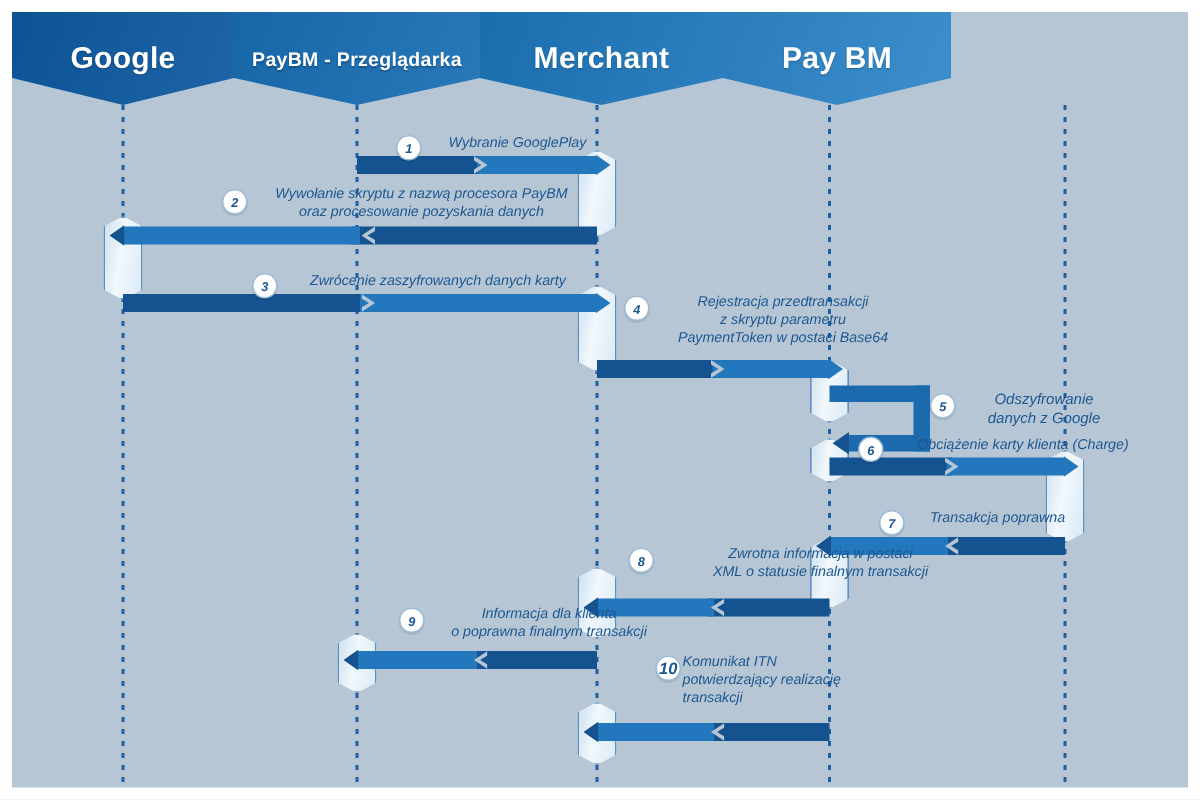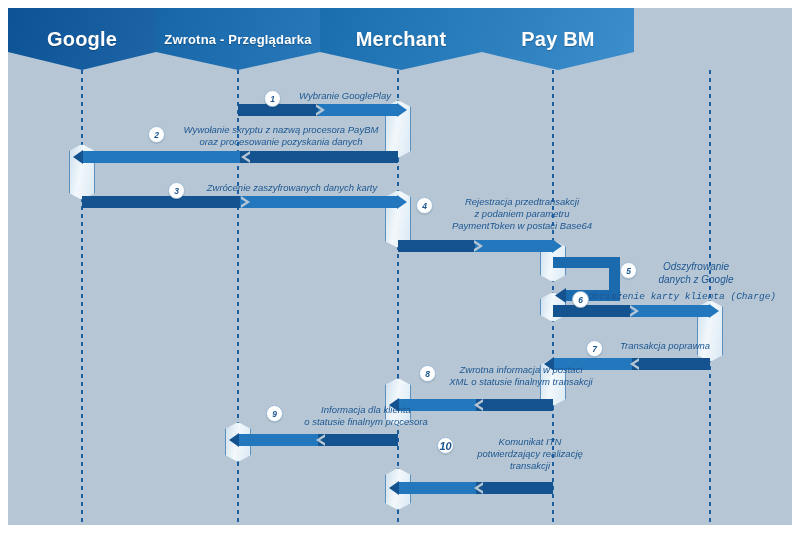--- a/index.html
+++ b/index.html
@@ -70,21 +70,21 @@
 <body>
 
 <div id="stage">
   <div id="canvas">
 
     <div class="hdr-wrap" id="header-wrap">
         <div class="hdr-col" style="left: 0px; width: 148px; background: linear-gradient(110deg, rgb(12, 83, 150) 0%, rgb(30, 101, 168) 100%); clip-path: polygon(0px 0px, 100% 0px, 100% 44px, 50% 62px, 0px 44px);">
           <span class="lbl" style="font-size: 20px;">Google</span>
         </div>
         <div class="hdr-col" style="left: 148px; width: 164px; background: linear-gradient(110deg, rgb(22, 102, 168) 0%, rgb(40, 120, 186) 100%); clip-path: polygon(0px 0px, 100% 0px, 100% 44px, 50% 62px, 0px 44px);">
-          <span class="lbl" style="font-size: 13px;">Zwrotna - Przeglądarka</span>
+          <span class="lbl" style="font-size: 13px;">PayBM - Przeglądarka</span>
         </div>
         <div class="hdr-col" style="left: 474px; width: 152px; background: linear-gradient(110deg, rgb(42, 124, 187) 0%, rgb(60, 142, 205) 100%); clip-path: polygon(0px 0px, 100% 0px, 100% 44px, 50% 62px, 0px 44px);">
           <span class="lbl" style="font-size: 20px;">Pay BM</span>
         </div>
         <div class="hdr-col" style="left: 312px; width: 162px; background: linear-gradient(110deg, rgb(26, 110, 173) 0%, rgb(44, 128, 191) 100%); clip-path: polygon(0px 0px, 100% 0px, 100% 44px, 50% 62px, 0px 44px);">
           <span class="lbl" style="font-size: 20px;">Merchant</span>
         </div>
       </div>
 
     <div id="lifelines">
@@ -176,34 +176,34 @@
 
     <div id="labels">
         <div class="mlabel" style="left: 267px; top: 82px; width: 140px; font-size: 9.5px; text-align: center;">Wybranie GooglePlay</div>
         <div class="badge" style="left: 256px; top: 82px; font-size: 8.5px;">1</div>
         <div class="mlabel" style="left: 158px; top: 116px; width: 230px; font-size: 9.5px; text-align: center;">Wywołanie skryptu z nazwą procesora PayBM
 oraz procesowanie pozyskania danych</div>
         <div class="badge" style="left: 140px; top: 118px; font-size: 8.5px;">2</div>
         <div class="mlabel" style="left: 174px; top: 174px; width: 220px; font-size: 9.5px; text-align: center;">Zwrócenie zaszyfrowanych danych karty</div>
         <div class="badge" style="left: 160px; top: 174px; font-size: 8.5px;">3</div>
         <div class="mlabel" style="left: 424px; top: 188px; width: 180px; font-size: 9.5px; text-align: center;">Rejestracja przedtransakcji
-z podaniem parametru
+z skryptu parametru
 PaymentToken w postaci Base64</div>
         <div class="badge" style="left: 408px; top: 189px; font-size: 8.5px;">4</div>
-        <div class="mlabel" style="left: 579px; top: 283px; width: 190px; font-size: 9.5px; text-align: center; font-family: Liberation Mono, monospace;">Obciążenie karty klienta (Charge)</div>
+        <div class="mlabel" style="left: 579px; top: 283px; width: 190px; font-size: 9.5px; text-align: center;">Obciążenie karty klienta (Charge)</div>
         <div class="badge" style="left: 564px; top: 283px; font-size: 8.5px;">6</div>
         <div class="mlabel" style="left: 592px; top: 332px; width: 130px; font-size: 9.5px; text-align: center;">Transakcja poprawna</div>
         <div class="badge" style="left: 578px; top: 332px; font-size: 8.5px;">7</div>
-        <div class="mlabel" style="left: 418px; top: 356px; width: 190px; font-size: 9.5px; text-align: center;">Zwrotna informacja w postaci
+        <div class="mlabel" style="left: 444px; top: 356px; width: 190px; font-size: 9.5px; text-align: center;">Zwrotna informacja w postaci
 XML o statusie finalnym transakcji</div>
         <div class="badge" style="left: 411px; top: 357px; font-size: 8.5px;">8</div>
         <div class="mlabel" style="left: 273px; top: 396px; width: 170px; font-size: 9.5px; text-align: center;">Informacja dla klienta
-o statusie finalnym procesora</div>
+o poprawna finalnym transakcji</div>
         <div class="badge" style="left: 258px; top: 397px; font-size: 8.5px;">9</div>
-        <div class="mlabel" style="left: 447px; top: 428px; width: 150px; font-size: 9.5px; text-align: center;">Komunikat ITN
+        <div class="mlabel" style="left: 447px; top: 428px; width: 150px; font-size: 9.5px; ">Komunikat ITN
 potwierdzający realizację
 transakcji</div>
         <div class="badge" style="left: 429px; top: 429px; font-size: 11px;">10</div>
         <div class="mlabel" style="left: 628px; top: 253px; width: 120px; font-size: 10px; text-align: center;">Odszyfrowanie
 danych z Google</div>
         <div class="badge" style="left: 612px; top: 254px; font-size: 8.5px;">5</div>
       </div>
 
   </div>
 </div>

